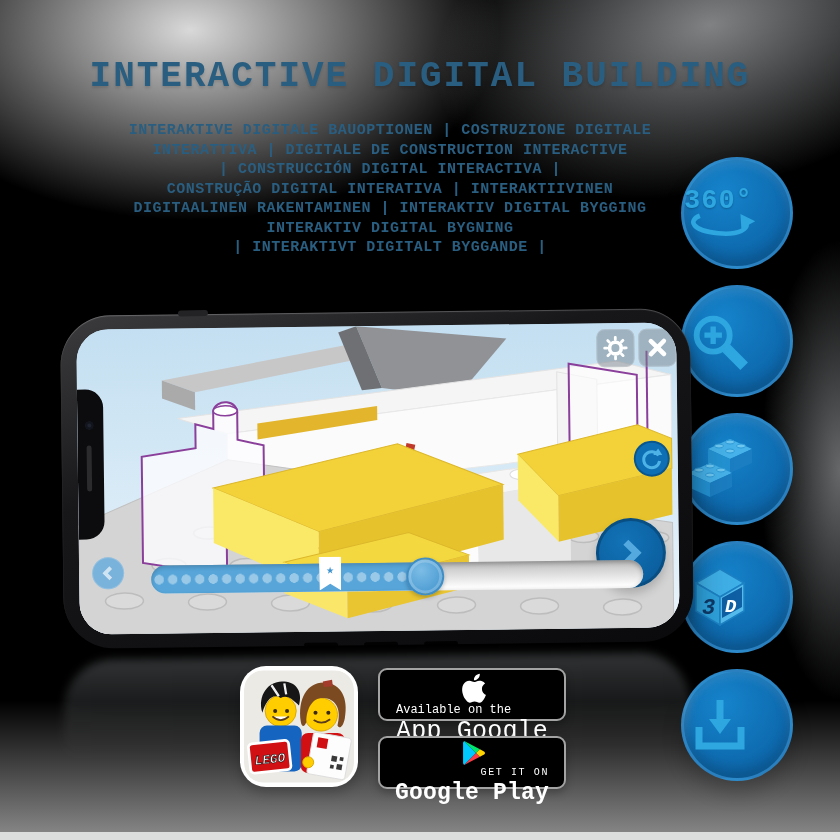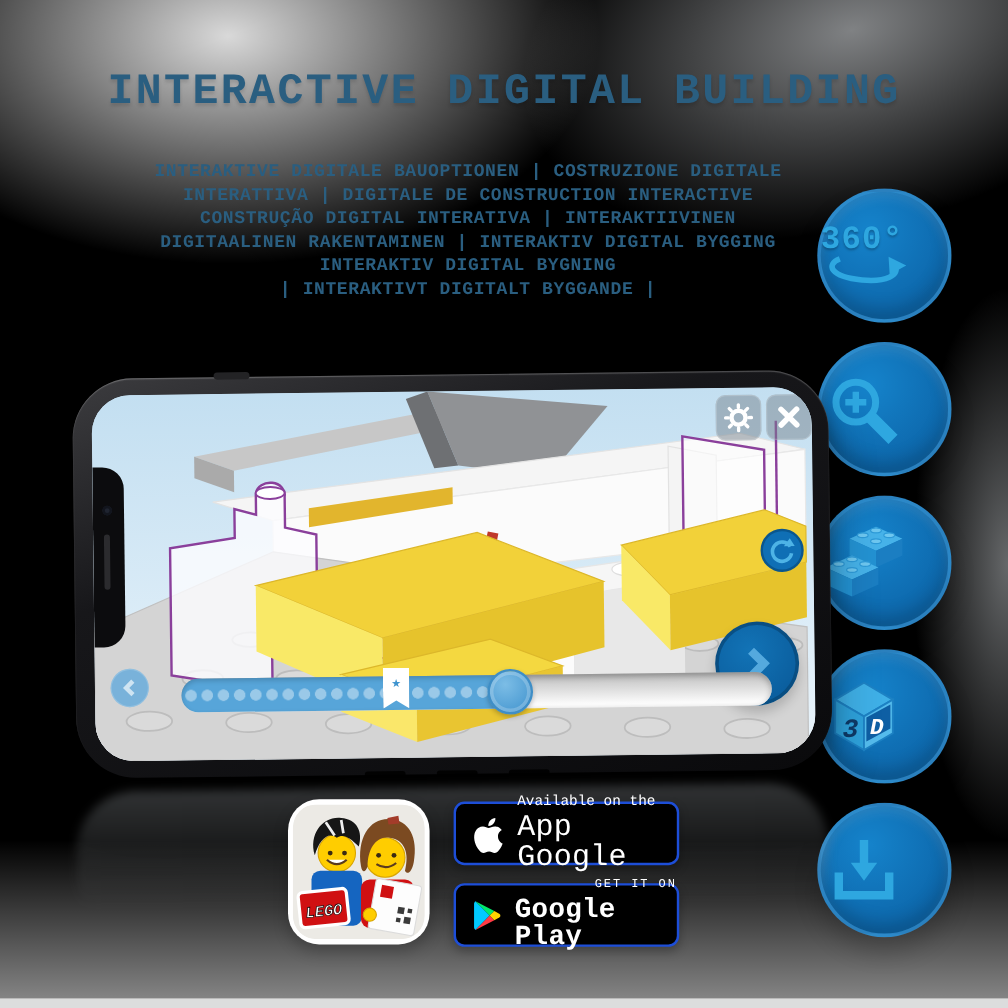--- a/index.html
+++ b/index.html
@@ -12,21 +12,21 @@
   .shade-tr{left:430px;top:-140px;width:560px;height:330px;border-radius:50%;transform:rotate(-14deg);
     background:radial-gradient(closest-side,rgba(196,199,202,.65),rgba(196,199,202,0));}
   .shade-right{left:760px;top:240px;width:160px;height:460px;border-radius:50%;
     background:radial-gradient(closest-side,rgba(185,189,192,.55),rgba(185,189,192,0));}
   .shade-bottom{left:0;top:700px;width:840px;height:140px;
     background:linear-gradient(180deg,rgba(255,255,255,0),rgba(255,255,255,.55));}
 
   .title{position:absolute;top:56px;left:0;right:0;text-align:center;
     font-size:36px;font-weight:bold;letter-spacing:2px;color:var(--title-blue);
     text-shadow:0 2px 3px rgba(0,0,0,.14);}
-  .subtitle{position:absolute;top:134px;left:70px;width:640px;text-align:center;
+  .subtitle{position:absolute;top:121px;left:70px;width:640px;text-align:center;
     font-size:15px;font-weight:bold;line-height:19.5px;letter-spacing:.5px;
     color:var(--title-blue);}
 
   
   .feature{position:absolute;left:681px;width:112px;height:112px;border-radius:50%;
     background:radial-gradient(circle at 38% 30%,#1583cb,var(--circle-blue) 72%);
     border:3px solid rgba(110,185,235,.30);box-sizing:border-box;
     box-shadow:0 12px 20px rgba(0,0,0,.20), inset 0 -8px 14px rgba(0,0,0,.18), inset 0 5px 9px rgba(255,255,255,.10);
     display:flex;justify-content:center;flex-direction:column;}
   .f1{top:157px}.f2{top:285px}.f3{top:413px}.f4{top:541px}.f5{top:669px}
@@ -81,22 +81,22 @@
 
   .reflection{position:absolute;left:64px;top:656px;width:626px;height:120px;border-radius:50px;
     background:linear-gradient(180deg,rgba(150,156,160,.32),rgba(233,234,233,0) 80%);
     filter:blur(4px);transform:rotate(-.7deg);}
 
   
   .app-icon{position:absolute;left:240px;top:666px;width:118px;height:121px;border-radius:26px;
     background:#fff;padding:4px;box-sizing:border-box;box-shadow:0 6px 12px rgba(0,0,0,.22);}
   .app-icon svg{display:block;border-radius:20px;}
   .badge{position:absolute;left:378px;width:188px;height:53px;border-radius:9px;background:#000;
-    border:2px solid #1d4ed8;box-sizing:border-box;display:flex;align-items:center;
-    box-shadow:0 4px 8px rgba(0,0,0,.25);color:#fff;}
+    border:2px solid #a3a3a3;box-sizing:border-box;display:flex;align-items:center;
+    box-shadow:0 4px 8px rgba(0,0,0,.25);color:#fff;flex-direction:column;}
   .badge-appstore{top:668px}.badge-gplay{top:736px}
   .badge .logo{margin:0 9px 0 12px;flex:0 0 auto;display:flex;}
   .badge .col{display:flex;flex-direction:column;line-height:1;}
   .tagline-as{font-size:12px;margin-bottom:3px;}
   .name-as{font-size:25px;letter-spacing:.2px;}
   .tagline-gp{font-size:10px;letter-spacing:1.6px;margin-bottom:4px;text-align:right;}
   .name-gp{font-size:23px;font-weight:bold;letter-spacing:.2px;}
 </style>
 </head>
 <body>
@@ -105,20 +105,21 @@
   <div class="shade shade-tl"></div>
   <div class="shade shade-tr"></div>
   <div class="shade shade-right"></div>
   <div class="shade shade-bottom"></div>
 
   <div class="title">INTERACTIVE DIGITAL BUILDING</div>
 
   <div class="subtitle">
     <div>INTERAKTIVE DIGITALE BAUOPTIONEN | COSTRUZIONE DIGITALE</div>
     <div>INTERATTIVA | DIGITALE DE CONSTRUCTION INTERACTIVE</div>
+    <div>| CONSTRUCCIÓN DIGITAL INTERACTIVA |</div>
     <div>CONSTRUÇÃO DIGITAL INTERATIVA | INTERAKTIIVINEN</div>
     <div>DIGITAALINEN RAKENTAMINEN | INTERAKTIV DIGITAL BYGGING</div>
     <div>INTERAKTIV DIGITAL BYGNING</div>
     <div>| INTERAKTIVT DIGITALT BYGGANDE |</div>
   </div>
 
   <div class="feature f1">
     <div class="rot-label">360°</div>
     <svg width="76" height="24" viewBox="0 0 76 26">
       <path d="M14 3 C 1 8, 5 19, 34 22 C 56 24, 68 18, 64 8" fill="none" stroke="#2ea7e0" stroke-width="5"></path>

